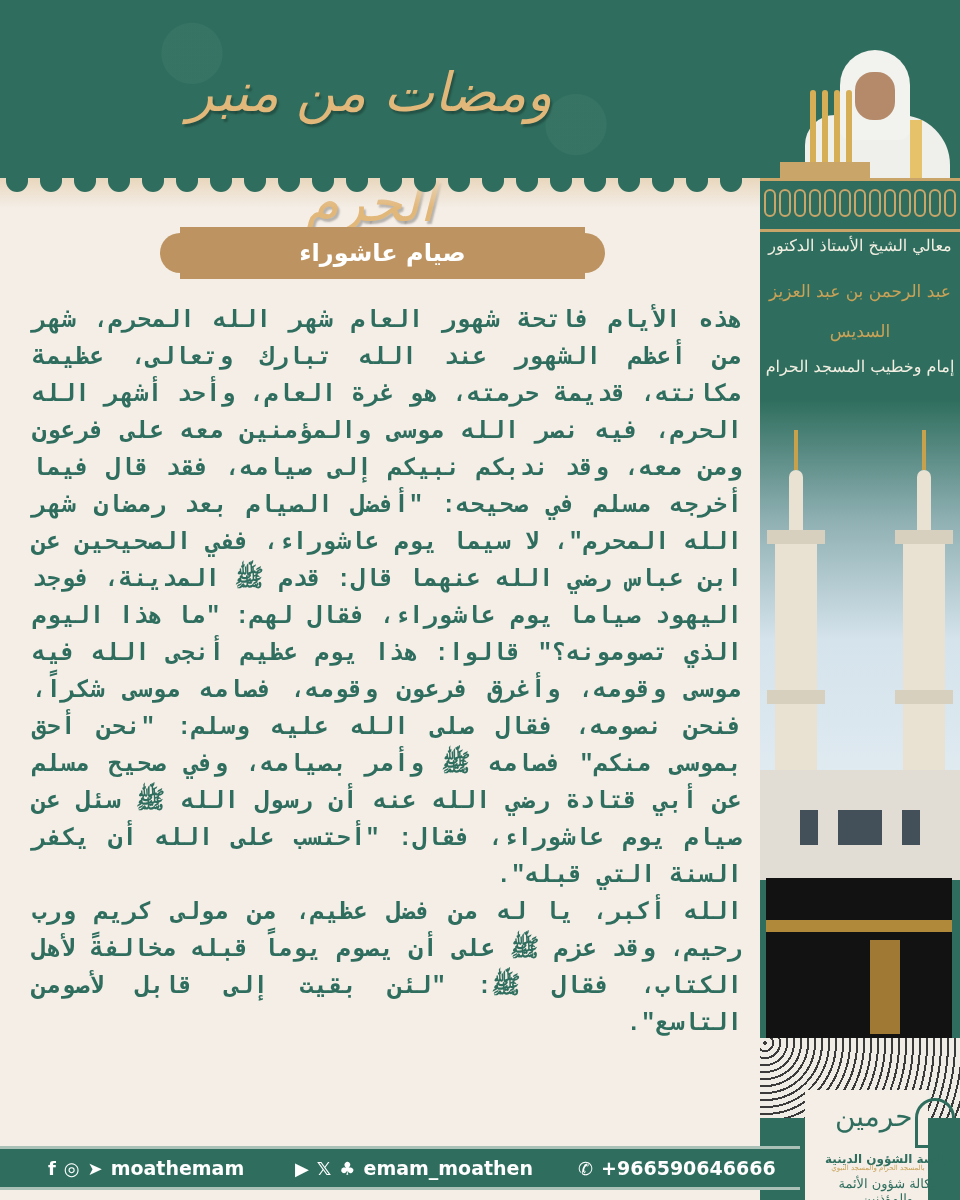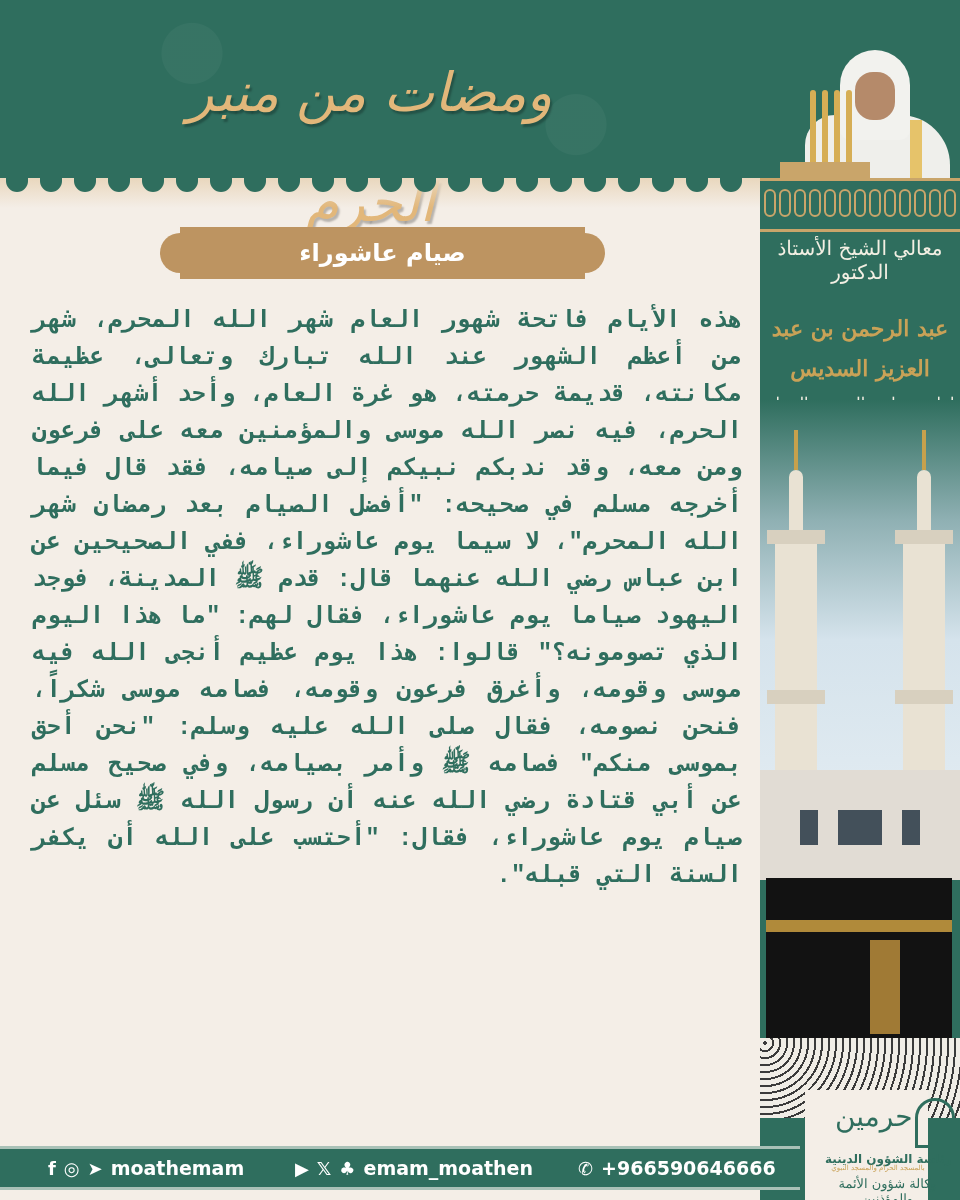--- a/index.html
+++ b/index.html
@@ -29,22 +29,22 @@
   .speaker-photo .robe { position:absolute; left:25px; top:85px; width:145px; height:63px; background:#efefeb; border-radius:30px 50px 0 0; }
   .speaker-photo .band { position:absolute; left:130px; top:90px; width:12px; height:58px; background:#e6c36a; }
   .speaker-photo .mic { position:absolute; top:60px; width:6px; height:80px; background:#d6ae55; border-radius:3px; }
   .speaker-photo .podium { position:absolute; left:0; top:132px; width:90px; height:16px; background:#c9a56a; }
 
   .arch-band { position:absolute; left:760px; top:178px; width:200px; height:48px; background:#2f6e5e; border-top:3px solid #c9a56a; border-bottom:3px solid #c9a56a; }
   .arch-row { position:absolute; left:4px; top:8px; display:flex; gap:3px; }
   .arch-row span { width:12px; height:28px; border:2px solid #c9a56a; border-radius:7px; box-sizing:border-box; }
 
   .sheikh-block { position:absolute; left:760px; top:230px; width:200px; text-align:center; direction:rtl; }
-  .sheikh-honorific { font-family:"DejaVu Serif", serif; color:#f3efe3; font-size:20px; margin-top:6px; }
-  .sheikh-name { font-family:"DejaVu Serif", serif; color:#c9a257; font-size:22px; font-weight:bold; margin-top:24px; line-height:40px; }
+  .sheikh-honorific { font-family:"DejaVu Serif", serif; color:#f3efe3; font-size:16px; margin-top:6px; }
+  .sheikh-name { font-family:"DejaVu Serif", serif; color:#c9a257; font-size:17px; font-weight:normal; margin-top:16px; line-height:40px; }
   .sheikh-role { font-family:"DejaVu Serif", serif; color:#f3efe3; font-size:16px; margin-top:6px; }
 
   .sky { position:absolute; left:760px; top:400px; width:200px; height:480px; background:linear-gradient(#2f6e5e 0%, #8fb0b3 25%, #d5e3ec 50%, #e7eff4 100%); }
   .minaret { position:absolute; width:42px; background:#e9e2d3; }
   .minaret .top { position:absolute; left:14px; top:-60px; width:14px; height:60px; background:#e9e2d3; border-radius:7px 7px 0 0; }
   .minaret .spire { position:absolute; left:19px; top:-100px; width:4px; height:40px; background:#c7a14c; }
   .minaret .balcony { position:absolute; left:-8px; width:58px; height:14px; background:#d8d0bf; }
   .building { position:absolute; left:760px; top:770px; width:200px; height:110px; background:#e1dcd4; }
   .building .win { position:absolute; top:40px; height:35px; background:#43505a; }
   .kaaba { position:absolute; left:766px; top:878px; width:186px; height:160px; background:#121212; }
@@ -210,20 +210,21 @@
 
 <div class="heading-pill">
   <div class="cap" style="left:0;"></div>
   <div class="cap" style="right:0;"></div>
   <div class="bar"></div>
   <div class="label">صيام عاشوراء</div>
 </div>
 
 <div class="body-text">
   <p>هذه الأيام فاتحة شهور العام شهر الله المحرم، شهر من أعظم الشهور عند الله تبارك وتعالى، عظيمة مكانته، قديمة حرمته، هو غرة العام، وأحد أشهر الله الحرم، فيه نصر الله موسى والمؤمنين معه على فرعون ومن معه، وقد ندبكم نبيكم إلى صيامه، فقد قال فيما أخرجه مسلم في صحيحه: "أفضل الصيام بعد رمضان شهر الله المحرم"، لا سيما يوم عاشوراء، ففي الصحيحين عن ابن عباس رضي الله عنهما قال: قدم ﷺ المدينة، فوجد اليهود صياما يوم عاشوراء، فقال لهم: "ما هذا اليوم الذي تصومونه؟" قالوا: هذا يوم عظيم أنجى الله فيه موسى وقومه، وأغرق فرعون وقومه، فصامه موسى شكراً، فنحن نصومه، فقال صلى الله عليه وسلم: "نحن أحق بموسى منكم" فصامه ﷺ وأمر بصيامه، وفي صحيح مسلم عن أبي قتادة رضي الله عنه أن رسول الله ﷺ سئل عن صيام يوم عاشوراء، فقال: "أحتسب على الله أن يكفر السنة التي قبله".</p>
+  <p>الله أكبر، يا له من فضل عظيم، من مولى كريم ورب رحيم، وقد عزم ﷺ على أن يصوم يوماً قبله مخالفةً لأهل الكتاب، فقال ﷺ: "لئن بقيت إلى قابل لأصومن التاسع".</p>
 </div>
 
 <div class="footer">
   <div class="group" style="left:48px;">
     <span class="ico">f</span>
     <span class="ico">◎</span>
     <span class="ico">➤</span>
     <span>moathemam</span>
   </div>
   <div class="group" style="left:295px;">

